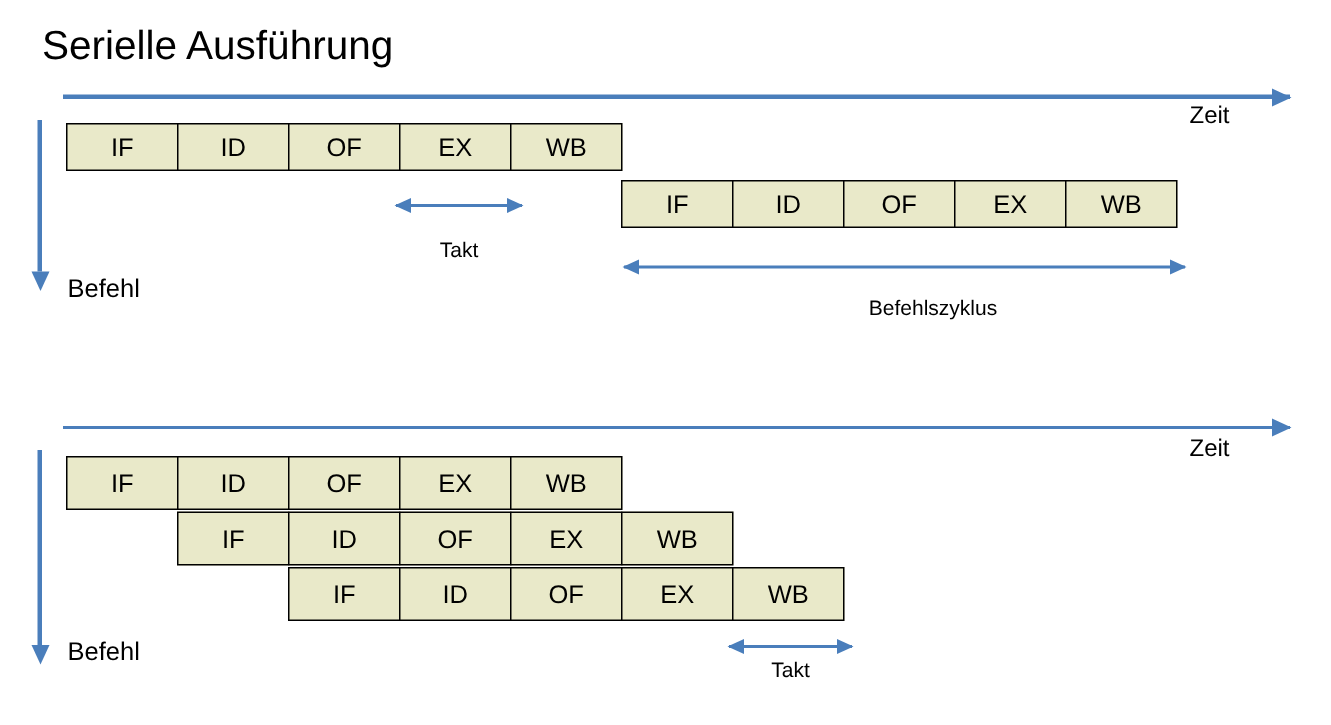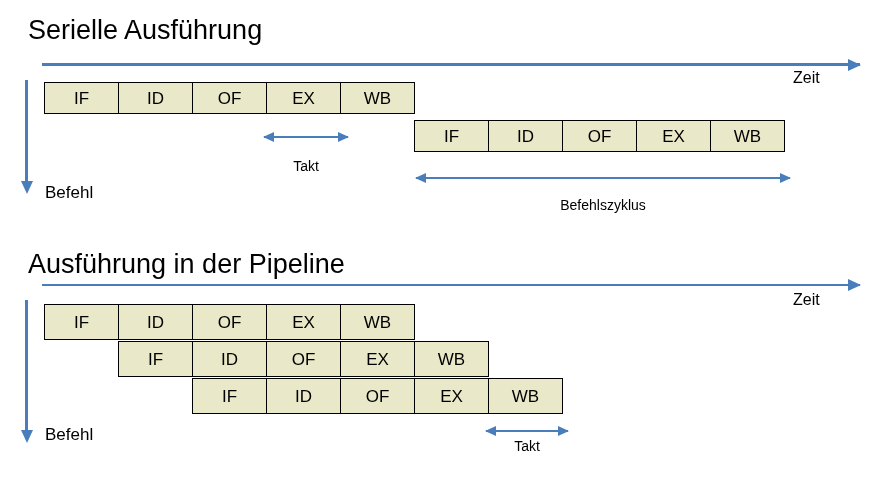--- a/index.html
+++ b/index.html
@@ -133,21 +133,21 @@
   #measure-takt-pipe   { left: 486px; top: 430px; width: 82px; }
 
   .measure-label {
     position: absolute;
     font-size: 14px;
     line-height: 20px;
     white-space: nowrap;
     text-align: center;
   }
   #label-takt-serial { left: 264px; top: 156px; width: 84px; }
-  #label-cycle       { left: 416px; top: 195px; width: 374px; }
+  #label-cycle       { left: 435px; top: 195px; width: 374px; }
   #label-takt-pipe   { left: 486px; top: 436px; width: 82px; }
 </style>
 </head>
 <body>
 
 <div class="stage">
 
   <div class="section-title" id="title-serial">Serielle Ausführung</div>
 
   <div class="zeit-label" id="zeit-serial">Zeit</div>
@@ -179,21 +179,20 @@
     <span class="head-r"></span>
   </div>
   <div class="measure-label" id="label-takt-serial">Takt</div>
 
   <div class="measure" id="measure-cycle">
     <span class="head-l"></span>
     <span class="head-r"></span>
   </div>
   <div class="measure-label" id="label-cycle">Befehlszyklus</div>
 
-  <div class="section-title" id="title-pipeline">Ausführung in der Pipeline</div>
 
   <div class="zeit-label" id="zeit-pipeline">Zeit</div>
 
   <div class="time-axis thin" id="axis-pipeline">
     <span class="head"></span>
   </div>
 
   <div class="vaxis" id="vaxis-pipeline">
     <span class="head"></span>
   </div>

